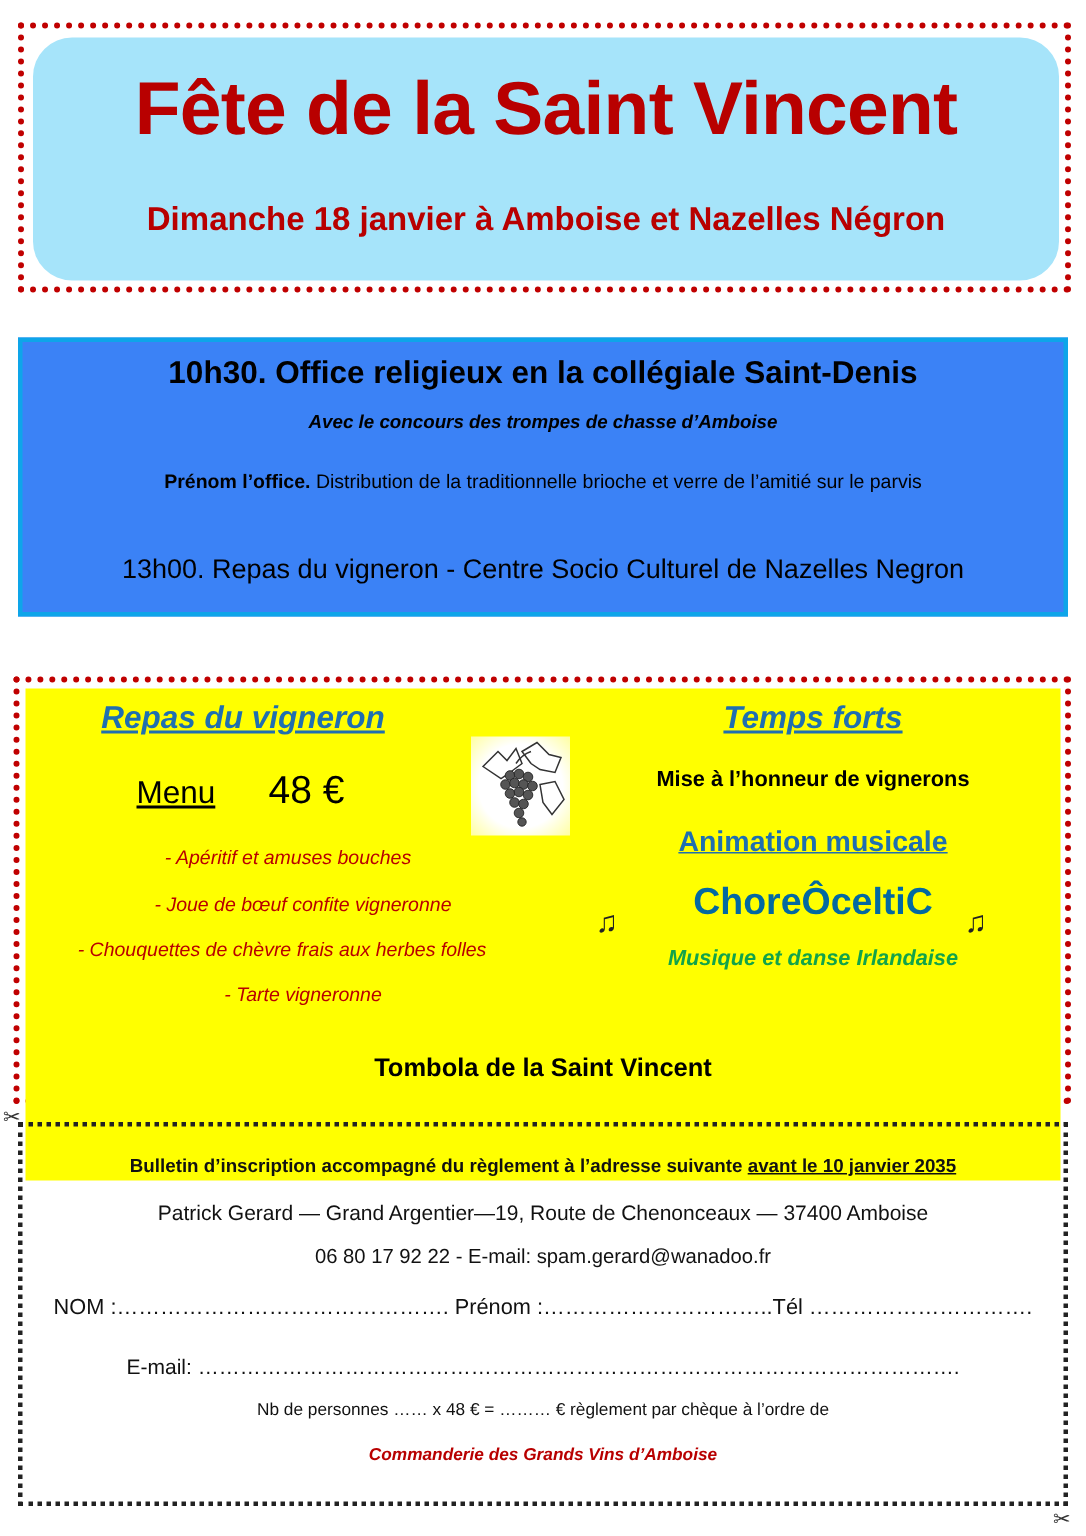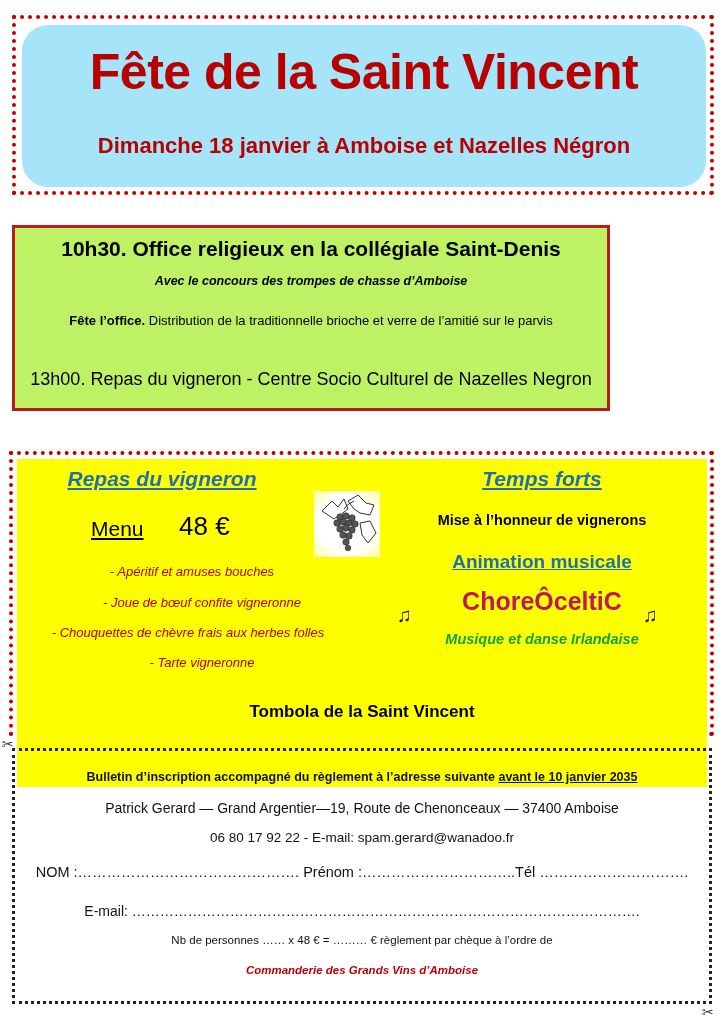--- a/index.html
+++ b/index.html
@@ -23,23 +23,23 @@
     font-weight: bold; font-size: 50px; color: #b80000;
     letter-spacing: -0.5px;
   }
   #header-subtitle {
     position: absolute; left: 0; right: 0; top: 108px;
     font-weight: bold; font-size: 22px; color: #b80000;
   }
 
   
   #schedule-box {
-    position: absolute; left: 12px; top: 225px; width: 598px; height: 186px;
-    background: #bef264;
-    border: 3px solid #b91c1c;
+    position: absolute; left: 12px; top: 225px; width: 700px; height: 186px;
+    background: #3b82f6;
+    border: 3px solid #0ea5e9;
     text-align: center;
   }
   #sched-title { position: absolute; left: 0; right: 0; top: 9px; font-weight: bold; font-size: 21px; }
   #sched-sub { position: absolute; left: 0; right: 0; top: 46px; font-weight: bold; font-style: italic; font-size: 12.5px; }
   #sched-after { position: absolute; left: 0; right: 0; top: 85px; font-size: 13px; }
   #sched-after b { font-weight: bold; }
   #sched-meal { position: absolute; left: 0; right: 0; top: 141px; font-weight: normal; font-size: 18px; }
 
   
   #meal-frame {
@@ -56,21 +56,21 @@
     color: #1f6fb0; text-decoration: underline; text-align: center;
   }
   #repas-title { left: 40px; width: 210px; top: 8px; }
   #temps-title { left: 440px; width: 170px; top: 8px; }
   #menu-label { position: absolute; left: 74px; top: 58px; font-weight: normal; font-size: 21px; text-decoration: underline; }
   #menu-price { position: absolute; left: 162px; top: 52px; font-weight: normal; font-size: 26px; }
   .menu-item { position: absolute; font-style: italic; font-size: 13px; color: #b80000; text-align: center; left: 0; width: 350px; }
   #grape-pic { position: absolute; left: 297px; top: 32px; width: 66px; height: 66px; background: radial-gradient(#ffffff 60%, #ffffa0 100%); }
   #temps-item1 { position: absolute; left: 385px; width: 280px; top: 53px; text-align: center; font-weight: bold; font-size: 14.5px; }
   #anim-title { position: absolute; left: 385px; width: 280px; top: 92px; text-align: center; font-weight: bold; font-size: 19px; color: #1f6fb0; text-decoration: underline; }
-  #band-name { position: absolute; left: 385px; width: 280px; top: 128px; text-align: center; font-weight: bold; font-size: 25px; color: #be185d; }
+  #band-name { position: absolute; left: 385px; width: 280px; top: 128px; text-align: center; font-weight: bold; font-size: 25px; color: #0369a1; }
   #band-desc { position: absolute; left: 385px; width: 280px; top: 172px; text-align: center; font-weight: bold; font-style: italic; font-size: 14.5px; color: #12a34a; }
   .note { position: absolute; font-size: 20px; color: #222; }
   #note-left { left: 380px; top: 145px; }
   #note-right { left: 626px; top: 145px; }
   #tombola { position: absolute; left: 0; right: 0; top: 243px; text-align: center; font-weight: bold; font-size: 17px; }
 
   
   #form-frame {
     position: absolute; left: 12px; top: 748px; width: 700px; height: 256px;
     border: 3px dotted #222;
@@ -95,21 +95,21 @@
 <div id="header-frame"></div>
 <div id="header-inner">
   <div id="header-title">Fête de la Saint Vincent</div>
   <div id="header-subtitle">Dimanche 18 janvier à Amboise et Nazelles Négron</div>
 </div>
 
 <div id="schedule-box">
   <div id="sched-title">10h30. Office religieux en la collégiale Saint-Denis</div>
   <div id="sched-sub">Avec le concours des trompes de chasse d’Amboise</div>
   <div id="sched-after">
-    <b>Fête l’office.</b><span> Distribution de la traditionnelle brioche et verre de l’amitié sur le parvis</span>
+    <b>Prénom l’office.</b><span> Distribution de la traditionnelle brioche et verre de l’amitié sur le parvis</span>
   </div>
   <div id="sched-meal">13h00. Repas du vigneron - Centre Socio Culturel de Nazelles Negron</div>
 </div>
 
 <div id="meal-frame"></div>
 <div id="meal-inner">
   <div id="repas-title" class="section-title">Repas du vigneron</div>
   <div id="menu-label">Menu</div>
   <div id="menu-price">48 €</div>
 

